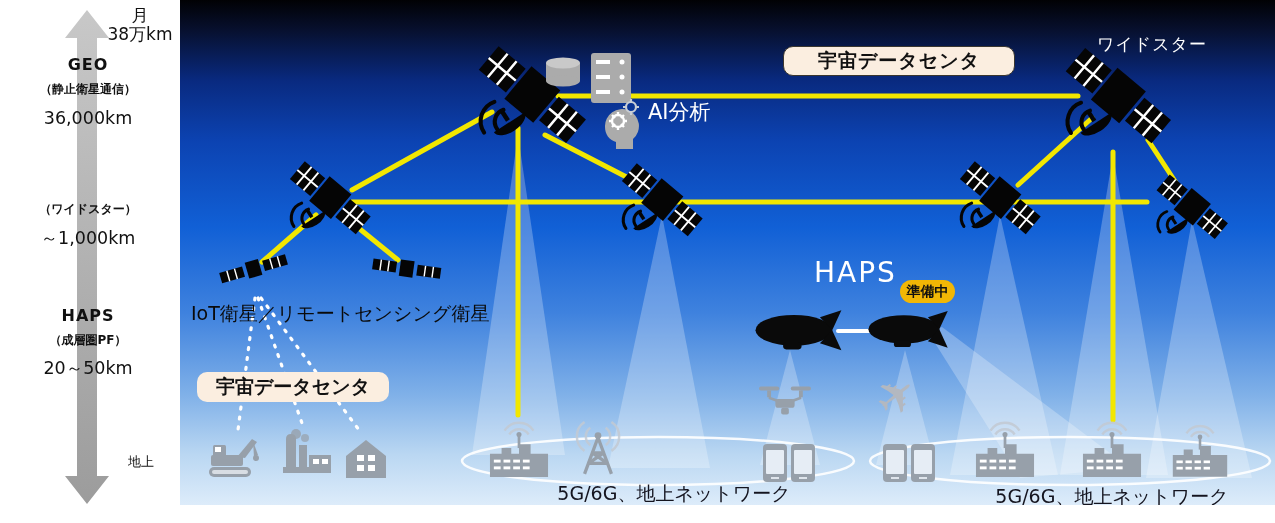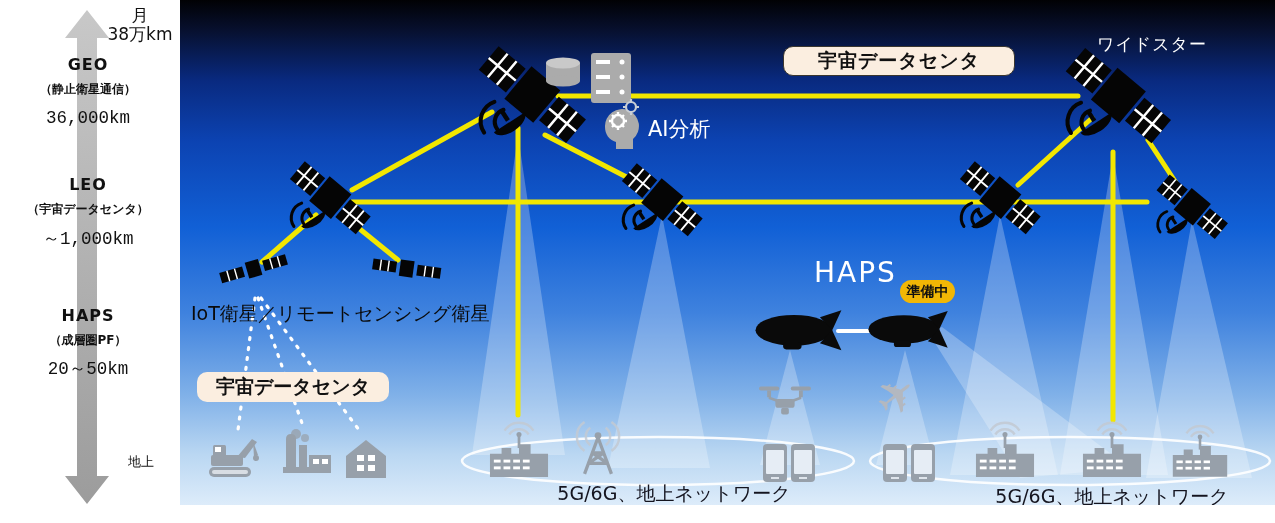--- a/index.html
+++ b/index.html
@@ -3,21 +3,21 @@
 <meta charset="utf-8">
 <style>
   html,body{margin:0;padding:0;background:#fff;}
   body{font-family:"DejaVu Sans","Liberation Sans",sans-serif;}
   #stage{position:relative;width:1275px;height:523px;background:#fff;overflow:hidden;}
   
   #scale-col{position:absolute;left:0;top:0;width:180px;height:523px;background:#fff;}
   .scale-txt{position:absolute;color:#111;text-align:center;white-space:nowrap;}
   .tier-title{font-size:16px;font-weight:bold;letter-spacing:1px;}
   .tier-sub{font-size:12px;font-weight:bold;}
-  .tier-km{font-size:17.5px;font-family:Liberation Mono, monospace;}
+  .tier-km{font-size:17.5px;}
   
   #sky{position:absolute;left:180px;top:0;width:1095px;height:505px;overflow:hidden;
        background:linear-gradient(180deg,#010104 0%,#07102f 6%,#092a80 16%,#0c43b2 28%,
                   #1160d6 45%,#3f82de 62%,#7fb0e8 78%,#bad7f2 90%,#ddecfa 100%);}
   #beam-layer{position:absolute;left:0;top:0;z-index:1;}
   .abs{position:absolute;}
   .icon{z-index:3;}
   .lbl{position:absolute;z-index:5;white-space:nowrap;}
   .lbl-white{color:#fff;}
   .lbl-dark{color:#14141f;}
@@ -185,22 +185,21 @@
     <svg class="abs" style="left:58px;top:8px" width="60" height="500" viewBox="0 0 60 500">
       <polygon fill="url(#arrow-grad)" points="29,2 51,30 39,30 39,468 51,468 29,496 7,468 19,468 19,30 7,30"></polygon>
     </svg>
     <div class="scale-txt" style="left:100px;top:4px;width:80px;font-size:17px">月</div>
     <div class="scale-txt" style="left:95px;top:23px;width:90px;font-size:17px">38万km</div>
 
     <div class="scale-txt tier-title" style="left:0;top:55px;width:176px">GEO</div>
     <div class="scale-txt tier-sub" style="left:0;top:81px;width:176px">（静止衛星通信）</div>
     <div class="scale-txt tier-km" style="left:0;top:108px;width:176px">36,000km</div>
 
-    <div class="scale-txt tier-title" style="left:0;top:175px;width:176px">LEO</div>
-    <div class="scale-txt tier-sub" style="left:0;top:201px;width:176px">（宇宙データセンタ）</div>
+    <div class="scale-txt tier-sub" style="left:0;top:201px;width:176px">（ワイドスター）</div>
     <div class="scale-txt tier-km" style="left:0;top:226px;width:176px">～1,000km</div>
 
     <div class="scale-txt tier-title" style="left:0;top:306px;width:176px">HAPS</div>
     <div class="scale-txt tier-sub" style="left:0;top:332px;width:176px">（成層圏PF）</div>
     <div class="scale-txt tier-km" style="left:0;top:356px;width:176px">20～50km</div>
 
     <div class="scale-txt" style="left:101px;top:453px;width:80px;font-size:13px">地上</div>
   </div>
 
   <div id="sky">
@@ -272,21 +271,21 @@
 
     <svg class="abs icon" style="left:366px;top:57px" width="34" height="30">
         <use href="#icon-cylinder"></use>
       </svg>
     <svg class="abs icon" style="left:411px;top:53px" width="40" height="50">
         <use href="#icon-server"></use>
       </svg>
     <svg class="abs icon" style="left:417px;top:99px" width="46" height="50">
         <use href="#icon-aihead"></use>
       </svg>
-    <div class="lbl lbl-white" style="left:468px;top:115px;font-size:21px">AI分析</div>
+    <div class="lbl lbl-white" style="left:468px;top:98px;font-size:21px">AI分析</div>
 
     <div class="badge-cream" style="left:603px;top:46px;width:230px;height:28px;background:#fbeee0;border:1.5px solid #3a362f;font-size:19px;letter-spacing:1px">宇宙データセンタ</div>
 
     <div class="lbl lbl-white" style="left:917px;top:33px;font-size:17px;letter-spacing:1px">ワイドスター</div>
 
 
     <div class="lbl lbl-white" style="left:634px;top:256px;font-size:28px;letter-spacing:2px">HAPS</div>
     <div class="badge-gold" style="left:720px;top:268px;width:55px;height:23px;background:#f2b705;font-size:14px">準備中</div>
     <svg class="abs icon" style="left:574px;top:308px" width="92" height="46">
         <use href="#icon-blimp"></use>

